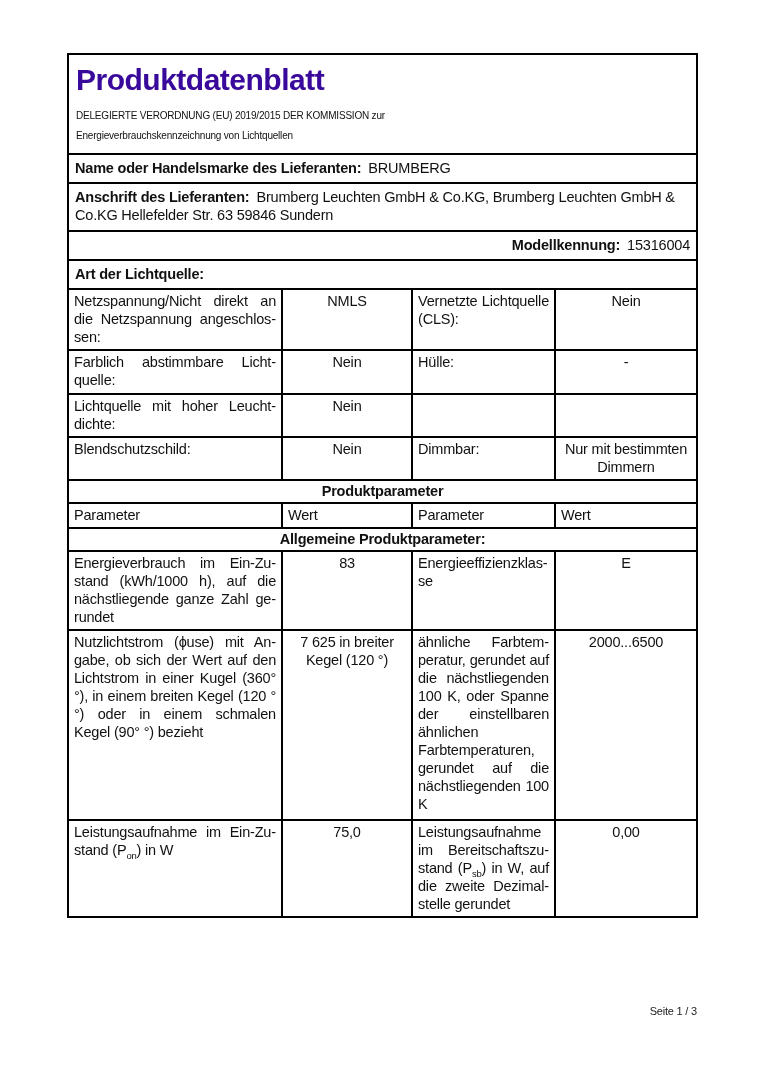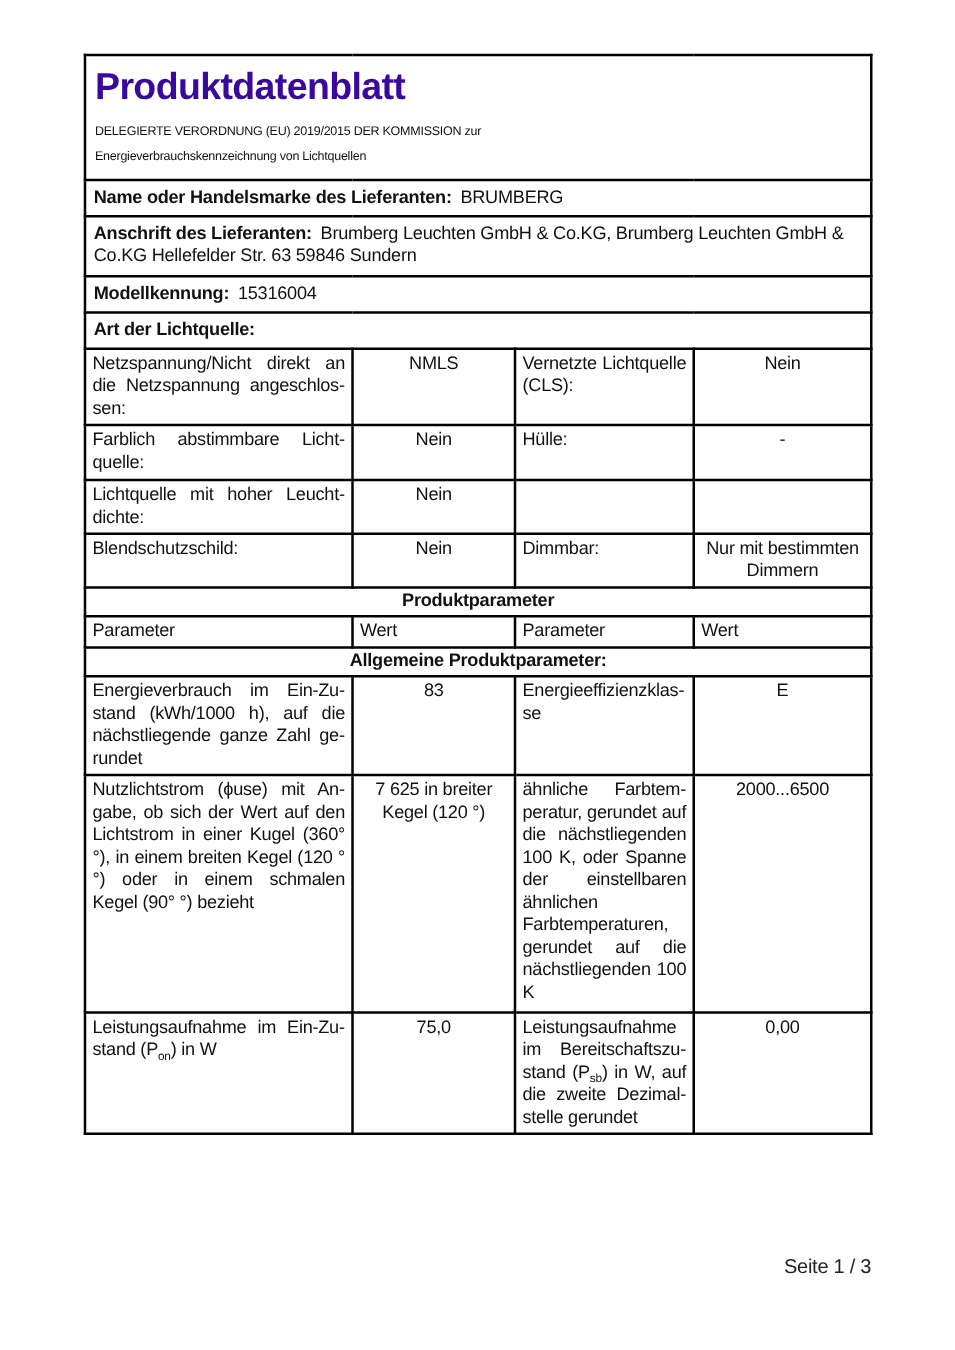--- a/index.html
+++ b/index.html
@@ -12,21 +12,21 @@
   .page {
     position: relative;
     width: 764px;
     height: 1080px;
     background: #ffffff;
     overflow: hidden;
   }
   table.doc {
     position: absolute;
     left: 67px;
-    top: 43px;
+    top: 53px;
     width: 630px;
     border-collapse: collapse;
     table-layout: fixed;
     padding-left: 36px;
   }
   table.doc td {
     border: 2px solid #000000;
     vertical-align: top;
     font-size: 14.5px;
     line-height: 18px;
@@ -51,38 +51,38 @@
     text-align: center;
     font-weight: bold;
     padding: 1px 4px 2px 4px;
   }
   td.hdr { padding: 2px 5px 3px 5px; }
   .para-gap { margin-top: 10px; }
   sub { font-size: 9.5px; line-height: 0; }
   
   tr.row-name  td { height: 27px; margin-left: 42px; }
   tr.row-addr  td { height: 48px; }
-  tr.row-model td { height: 28px; }
+  tr.row-model td { height: 28px; text-align: right; }
   tr.row-art   td { height: 28px; margin-top: 27px; }
   tr.rA td { height: 41px; }
   tr.rB td { height: 67px; }
   tr.rC td { height: 60px; }
   tr.rD td { height: 44px; margin-top: 18px; }
   tr.rE td { height: 40px; }
   tr.rF td { height: 40px; }
   tr.rSec td { height: 21px; text-align: center; }
   tr.rHdr td { height: 23px; }
   tr.rG1 td { height: 77px; }
   tr.rG2 td { height: 190px; }
   tr.rG3 td { height: 96px; }
   .footer {
     position: absolute;
     right: 67px;
     top: 1005px;
-    font-size: 16px;
+    font-size: 11px;
     color: #222222;
   }
 </style>
 </head>
 <body>
 
 <div class="page">
   <table class="doc">
     <colgroup>
       <col style="width:214px">

